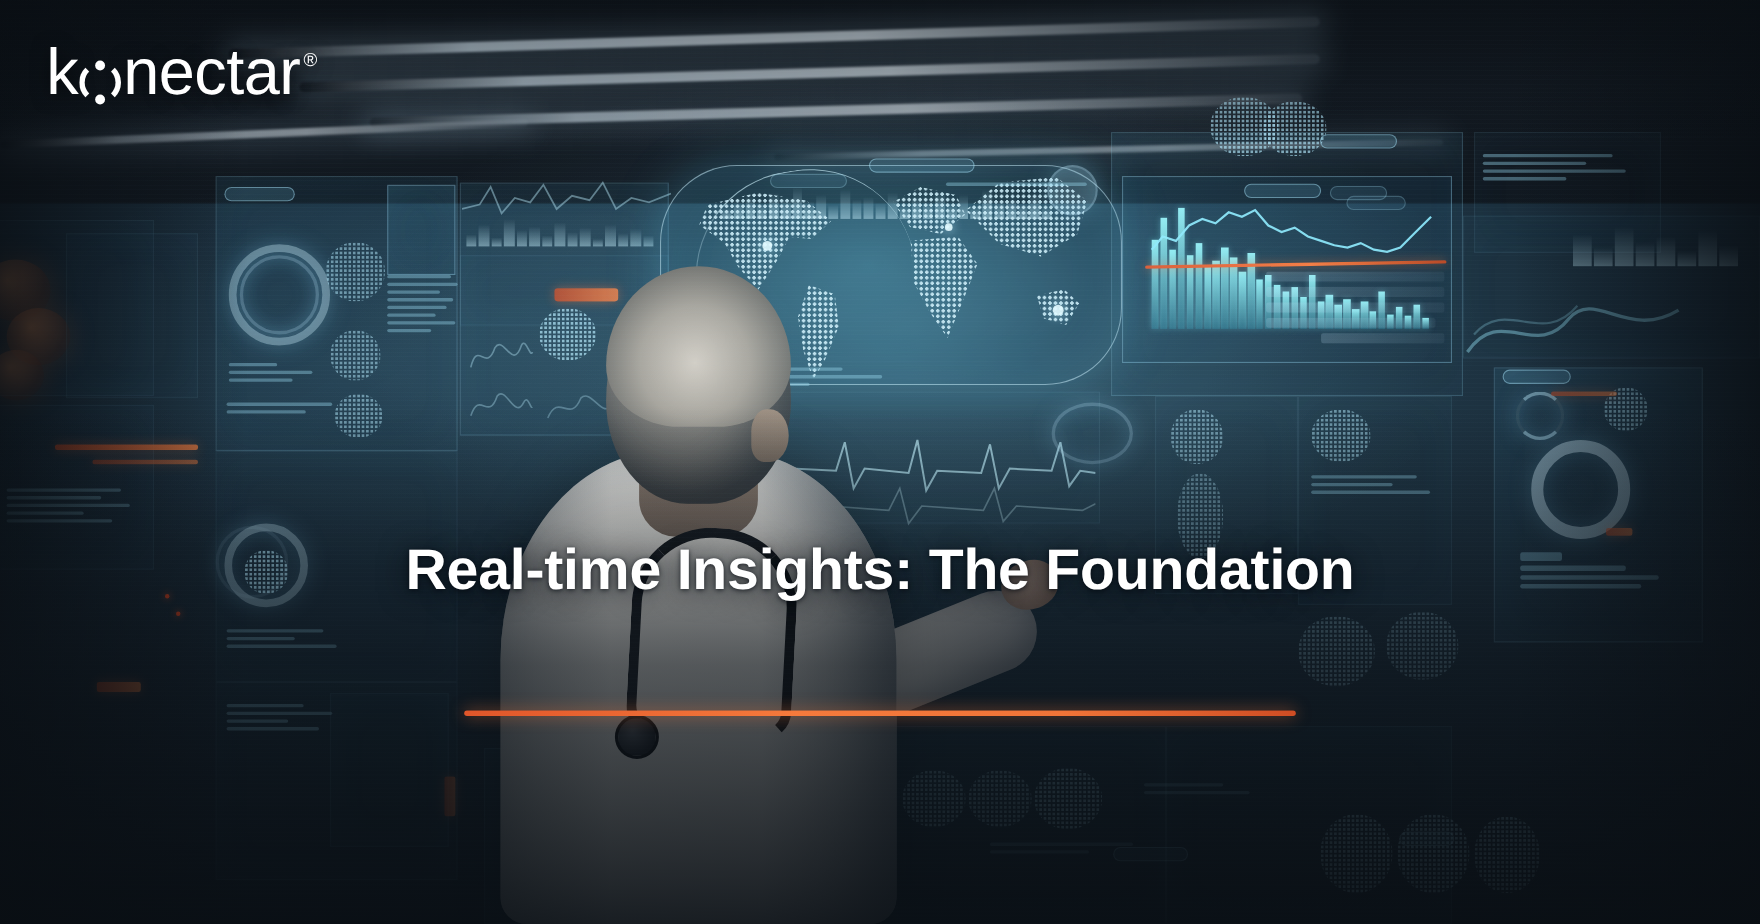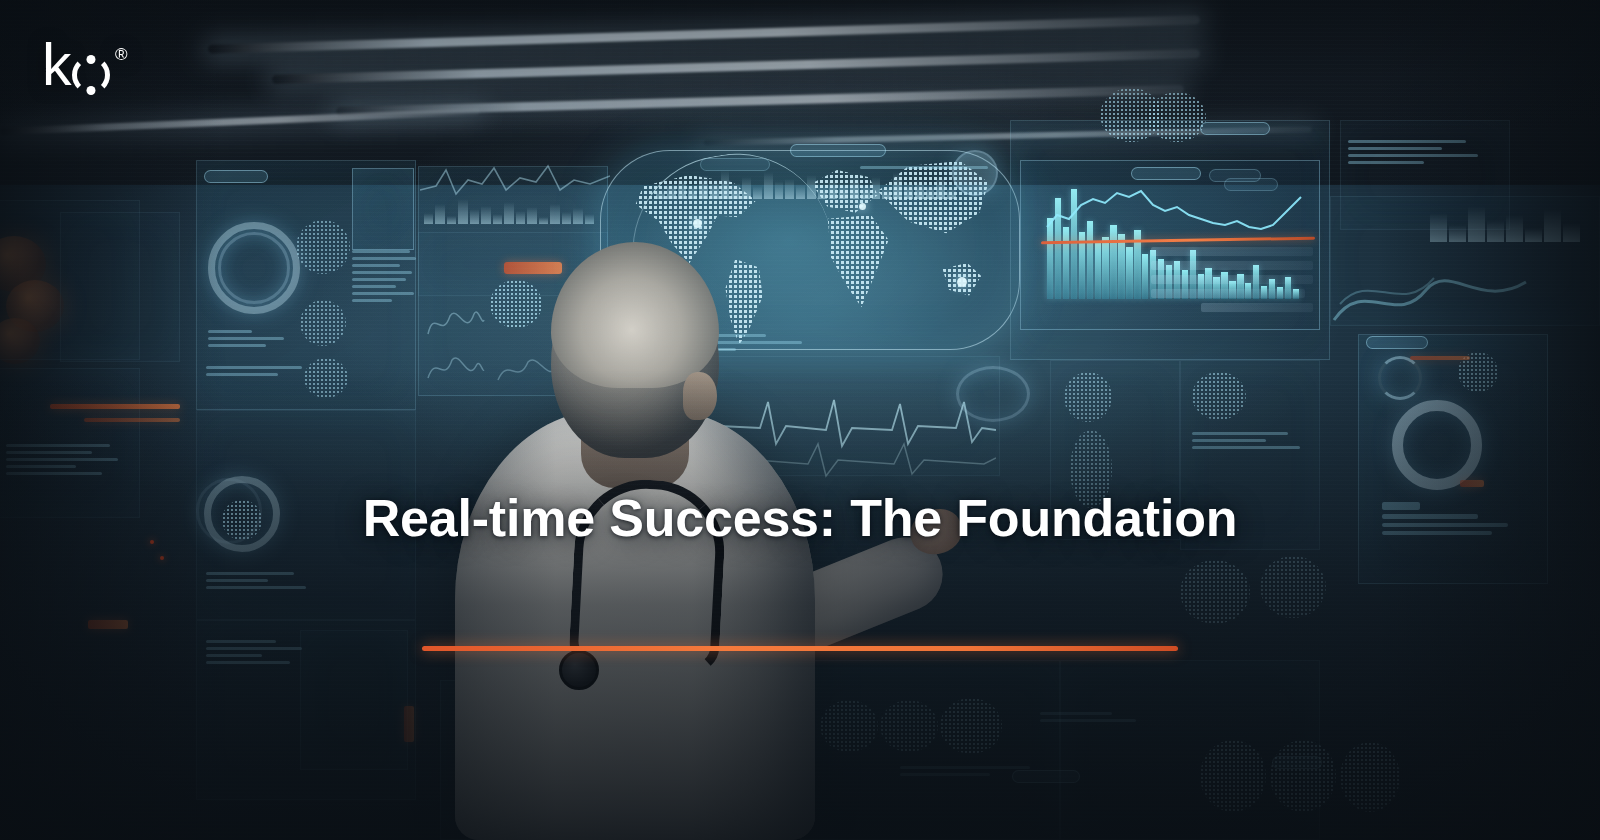--- a/index.html
+++ b/index.html
@@ -603,22 +603,23 @@
     <div class="vignette"></div>
   </div>
 
   <div class="logo">
     <span class="k">k</span>
     <span class="omark">
       <span class="oring"></span>
       <span class="od top"></span>
       <span class="od bot"></span>
     </span>
+    <span>nectar</span>
     <span class="reg">®</span>
   </div>
 
   <h1 class="headline">
-    <span class="l1">Real-time Success: The Foundation</span>
+    <span class="l1">Real-time Insights: The Foundation</span>
   </h1>
 
   <div class="underline"></div>
 
 </div>
 
 </body></html>

